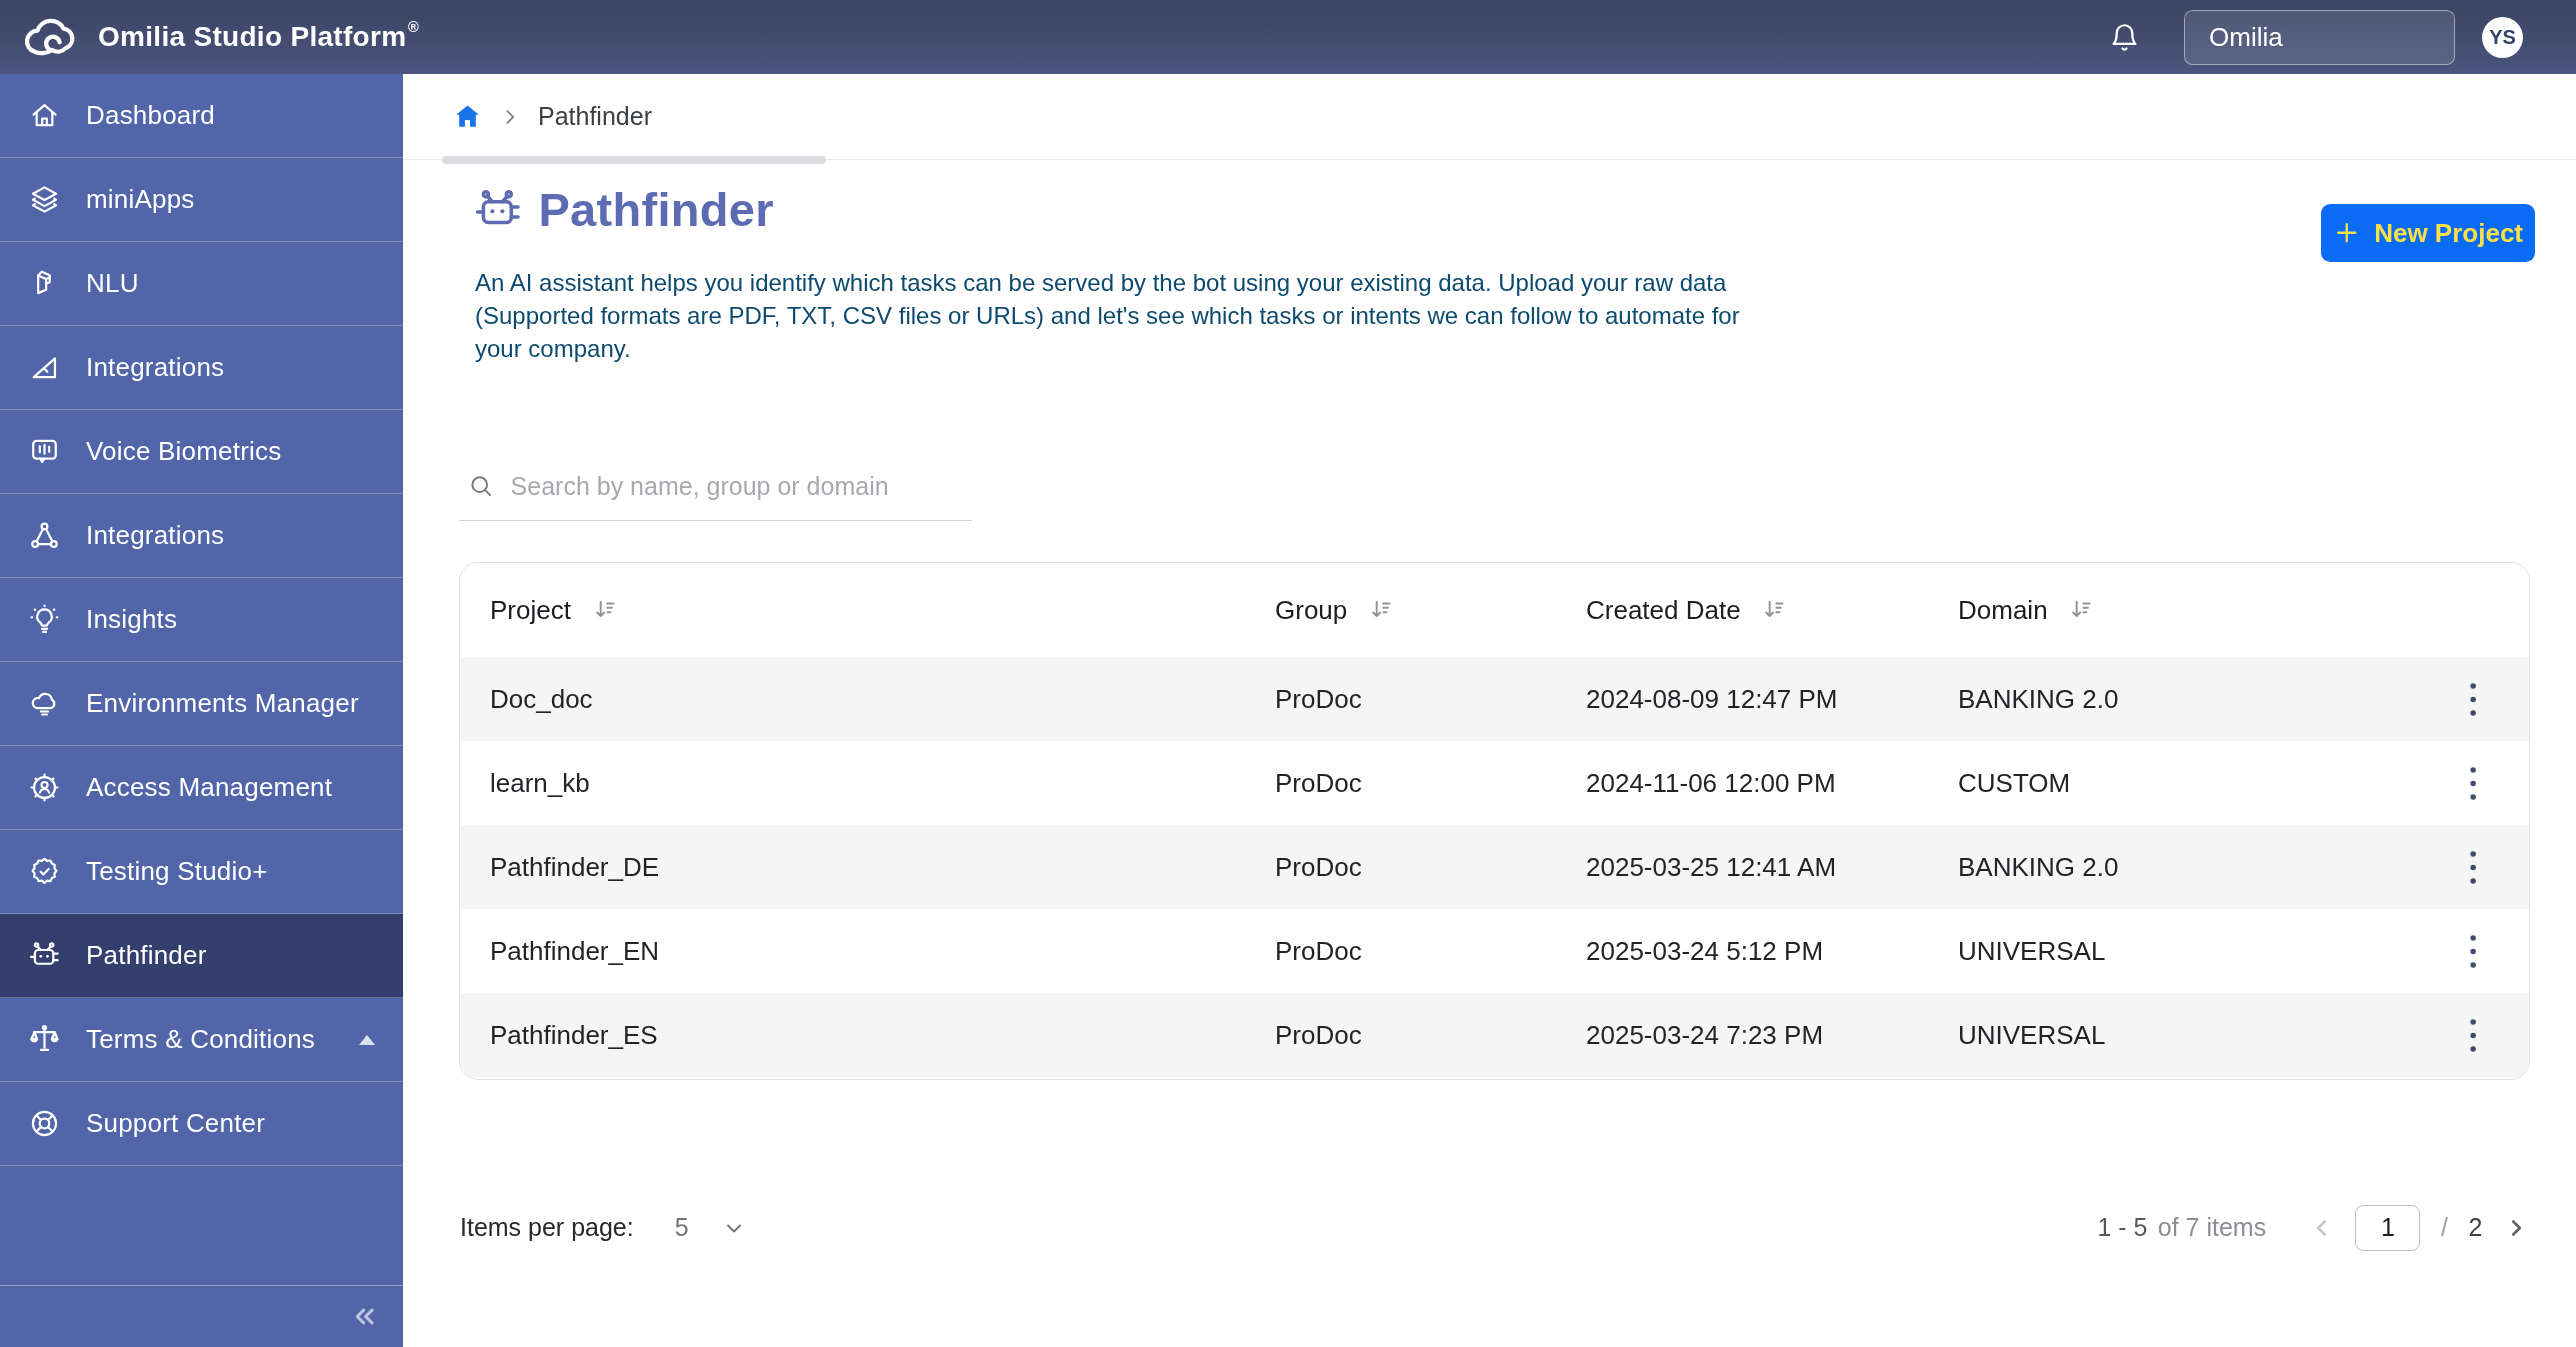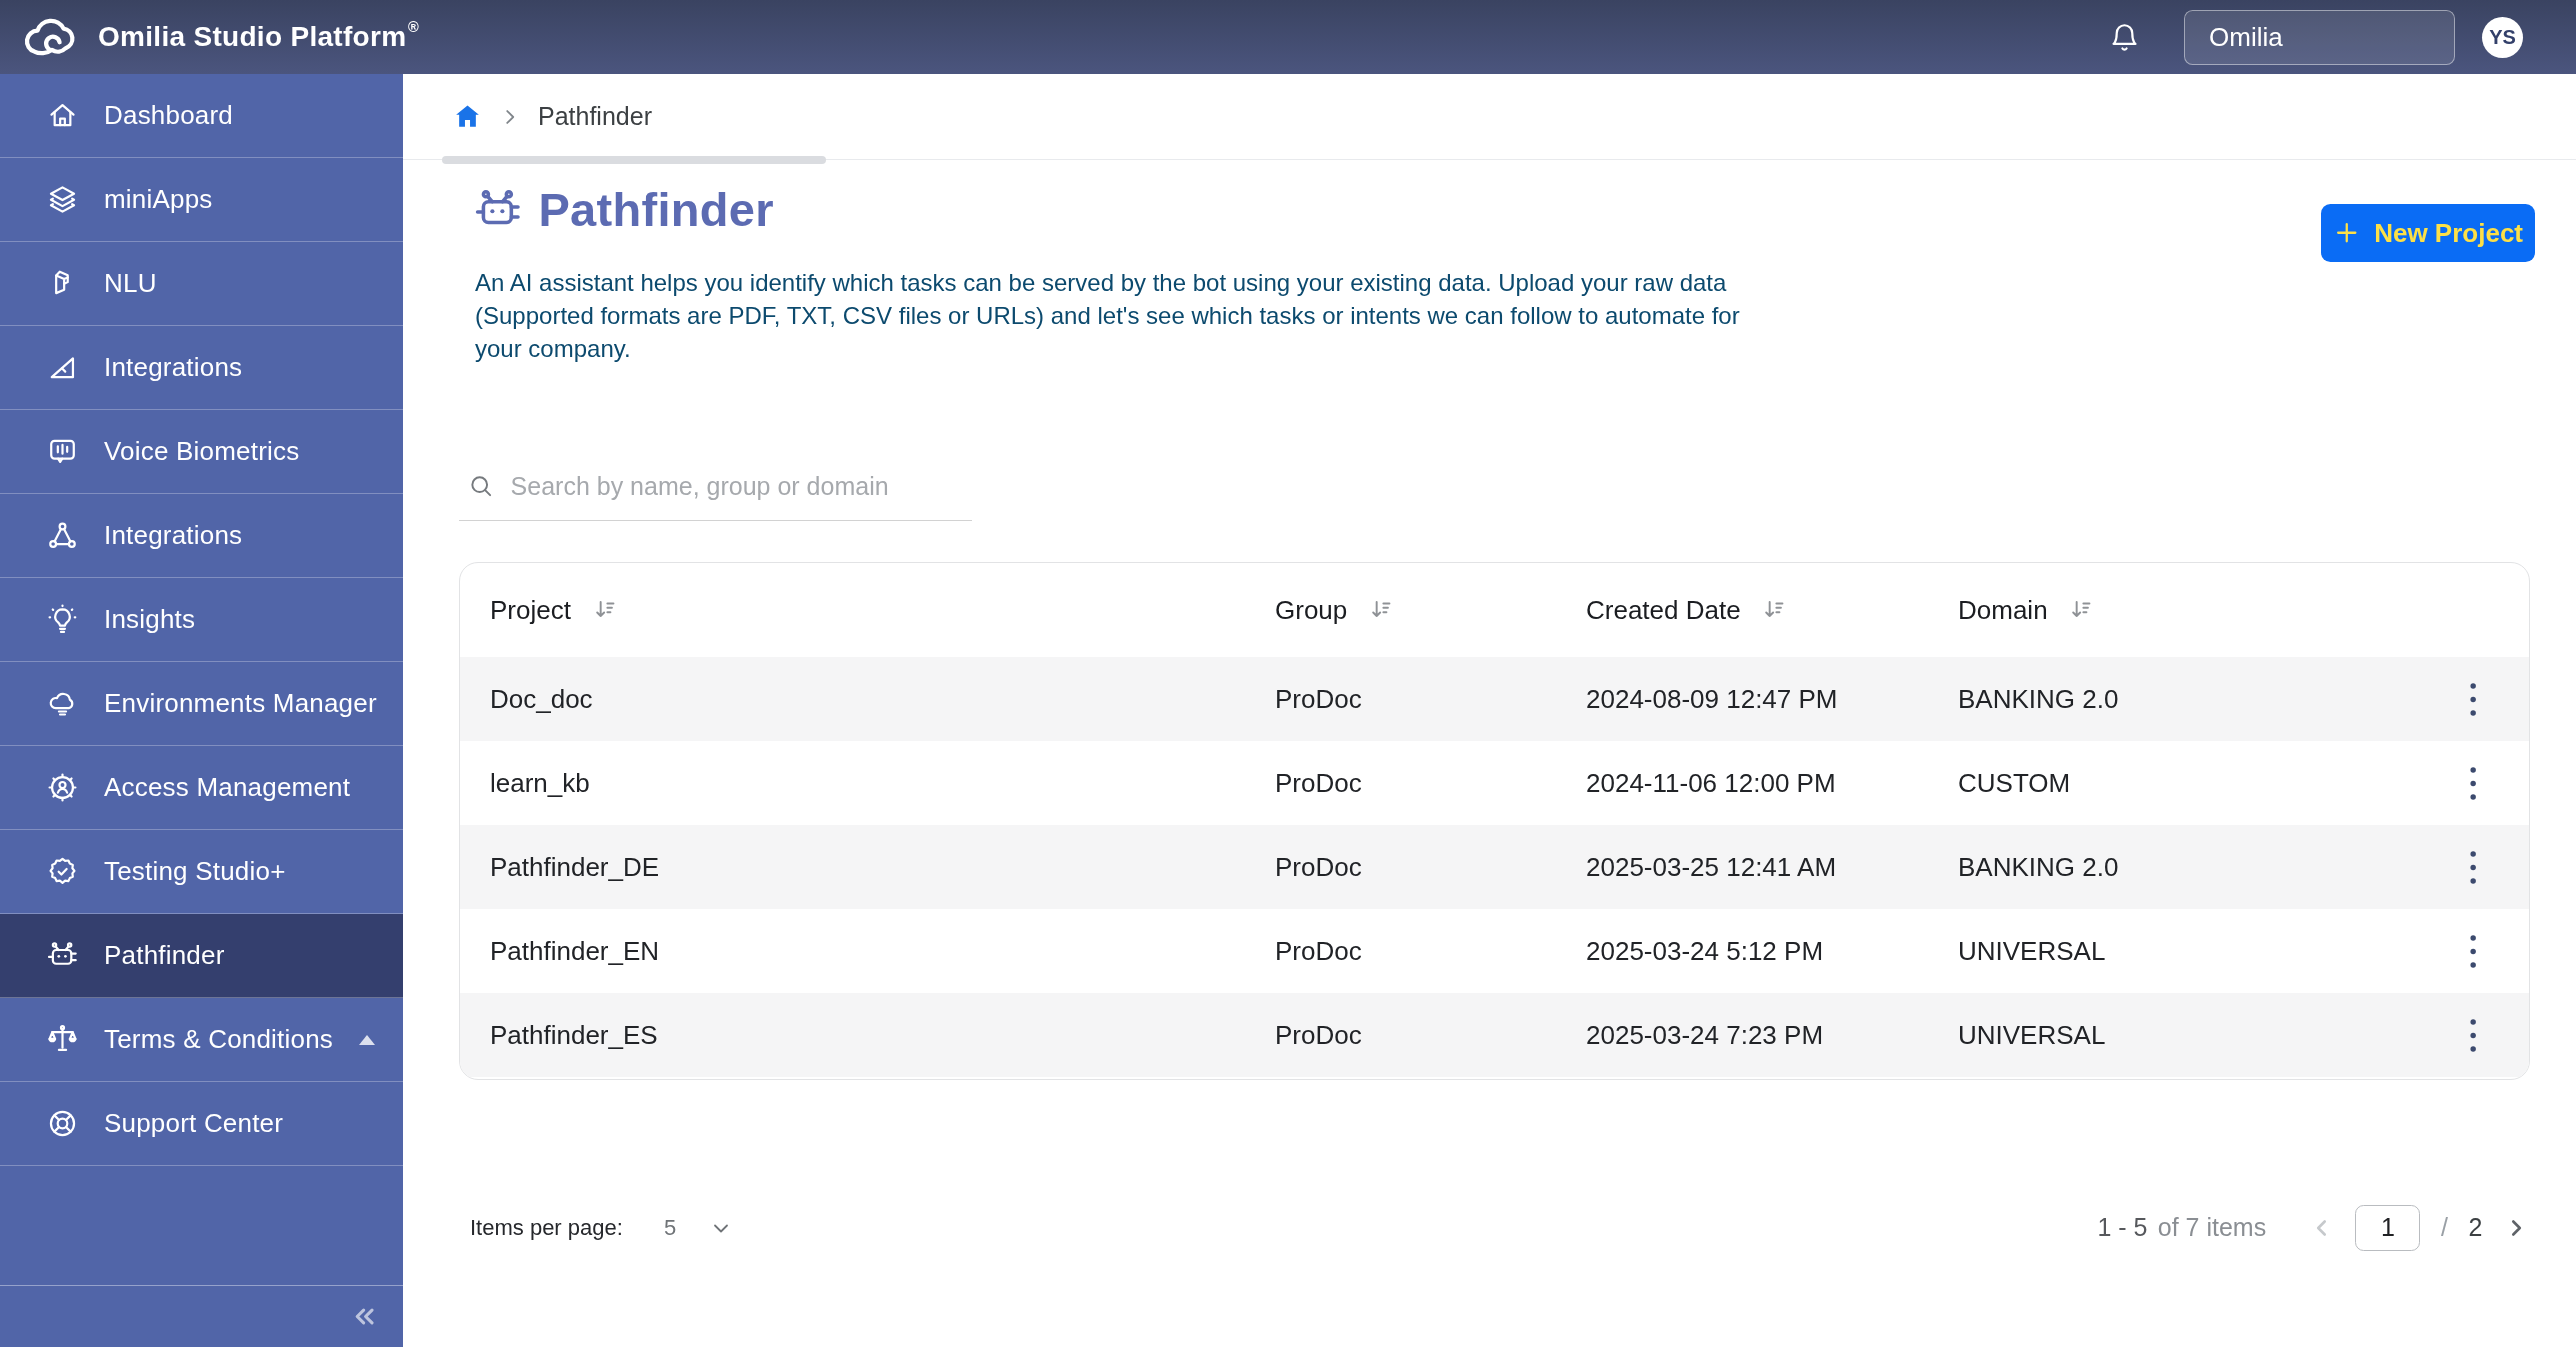--- a/index.html
+++ b/index.html
@@ -37,21 +37,21 @@
     display:flex; align-items:center; justify-content:center; cursor:pointer; margin-left:-12px;
   }
 
   
   .sidebar {
     position:absolute; left:0; top:74px; width:403px; height:1273px;
     background:#5165a8; z-index:9;
   }
   .s-item {
     height:84px; display:flex; align-items:center; gap:24px;
-    padding:0 19px 0 44px; color:#fff; font-size:26px; font-weight:500;
+    padding:0 19px 0 26px; color:#fff; font-size:26px; font-weight:500;
     letter-spacing:0.2px; border-bottom:0.9px solid rgba(255,255,255,.28);
     cursor:pointer; white-space:nowrap;
   }
   .s-item.active { background:#343f6e; }
   .s-icon { width:36px; height:36px; flex:none; display:flex; align-items:center; justify-content:center; color:#fff; }
   .s-icon svg { width:33px; height:33px; }
   .caret-up {
     margin-left:auto; margin-right:8.6px;
     width:0; height:0;
     border-left:8.6px solid transparent; border-right:8.6px solid transparent;
@@ -118,22 +118,22 @@
     height:84px; display:flex; align-items:center;
     padding:0 26px 0 30px; font-size:26px; color:#212327; cursor:default;
   }
   .tr.alt { background:#f5f5f6; }
   .c1 { width:785px; } .c2 { width:311px; } .c3 { width:372px; } .c4 { flex:1; }
   .c5 { width:60px; display:flex; justify-content:center; }
   .kebab { width:10.3px; height:39px; color:#3c4a6e; cursor:pointer; }
 
   
   .pag-left {
-    position:absolute; left:67px; top:1126px; height:55px;
-    display:flex; align-items:center; font-size:22px; color:#26282c;
+    position:absolute; left:57px; top:1126px; height:55px;
+    display:flex; align-items:center; font-size:25px; color:#26282c;
   }
   .ipp-value { color:#6f7377; margin-left:41px; }
   .ipp-caret { width:24px; height:24px; color:#6f7377; margin-left:33px; cursor:pointer; }
 
   .pag-right {
     position:absolute; right:47px; top:1126px; height:55px;
     display:flex; align-items:center; gap:20.6px; font-size:25px;margin-left:35px;
   }
   .pag-range { color:#56585c; }
   .pag-of { color:#8a8e93; margin-left:-10.3px; }

